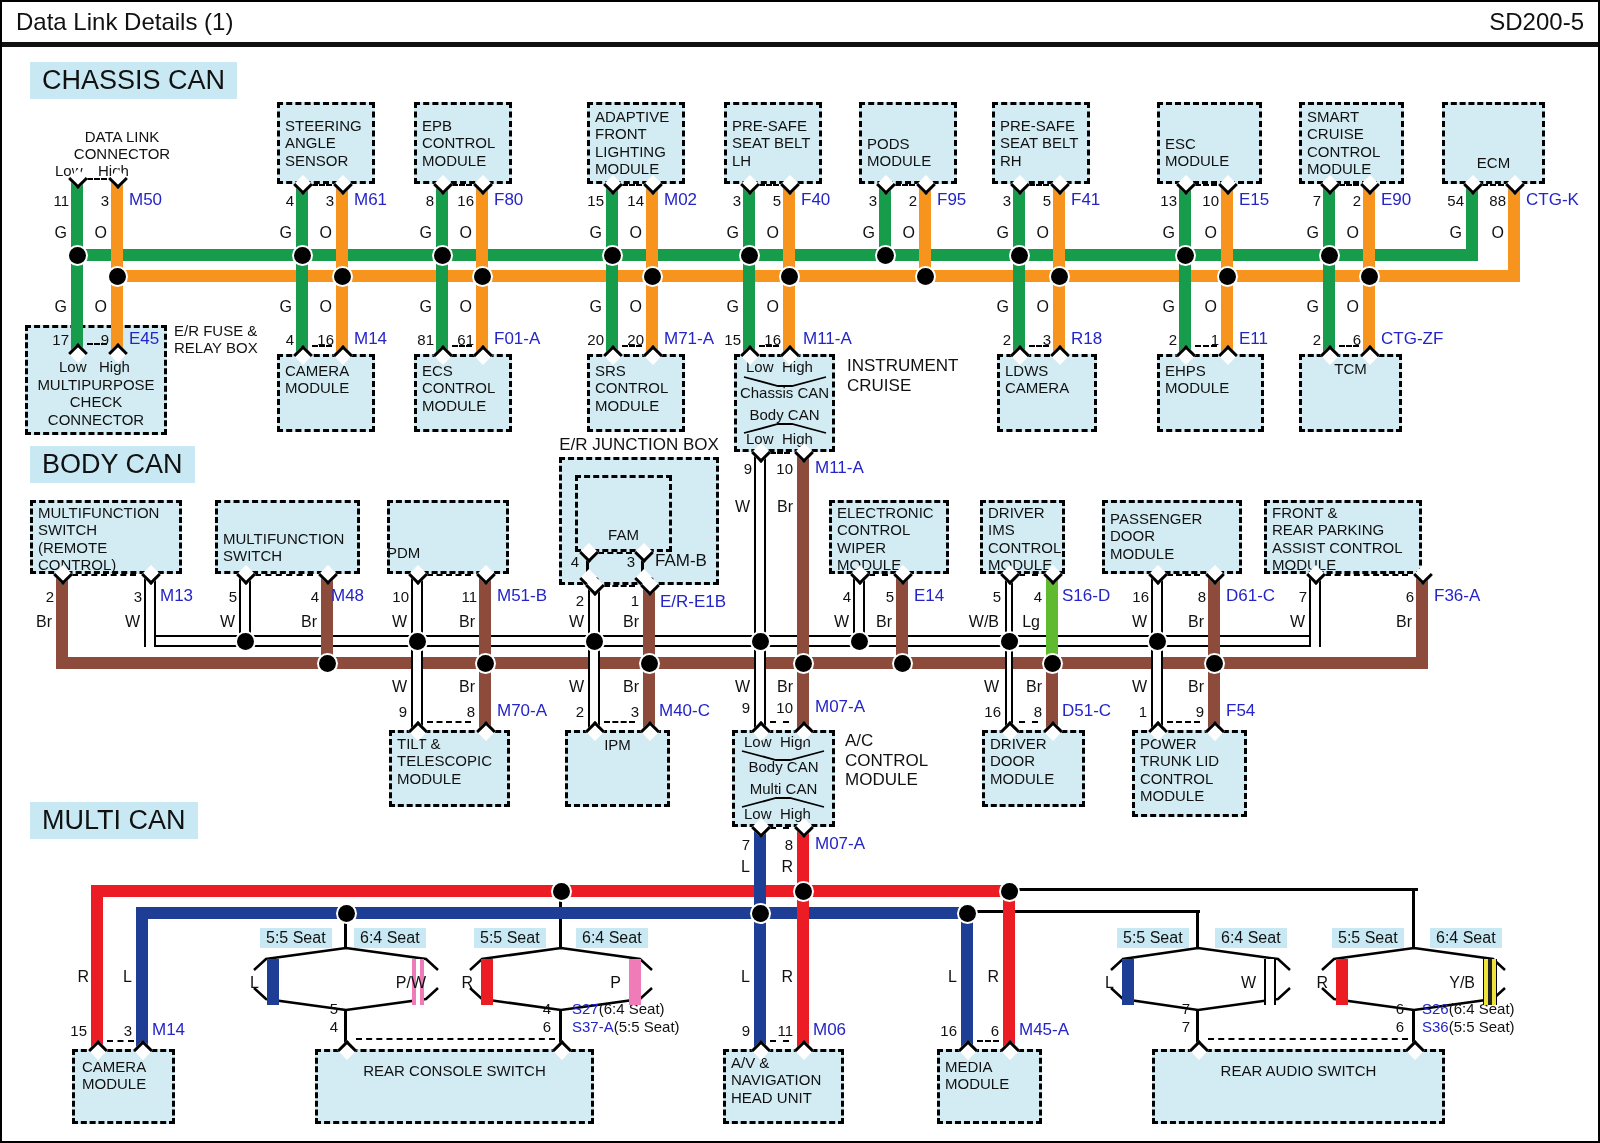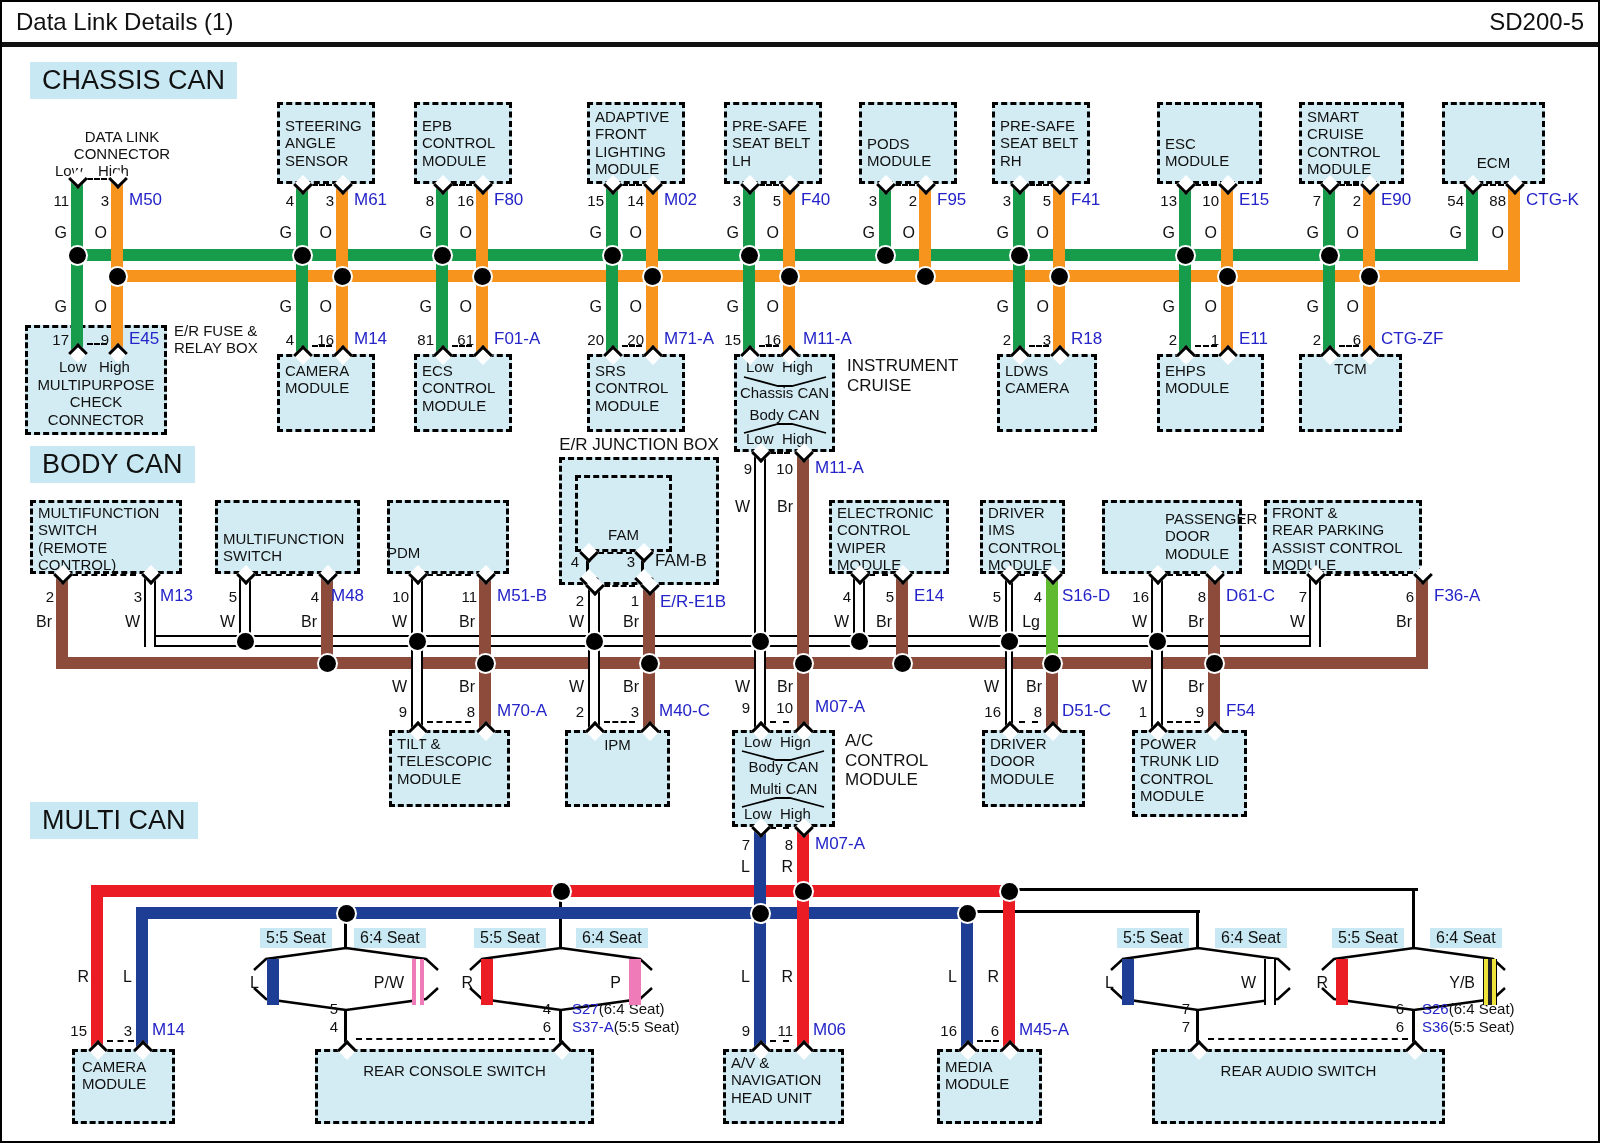--- a/index.html
+++ b/index.html
@@ -402,21 +402,21 @@
     <div class="bname" style="left:835px;top:502px">ELECTRONIC
 CONTROL
 WIPER
 MODULE</div>
 <div class="box" style="left:978px;top:498px;width:85px;height:74px"></div>
     <div class="bname" style="left:986px;top:502px">DRIVER
 IMS
 CONTROL
 MODULE</div>
 <div class="box" style="left:1100px;top:498px;width:140px;height:74px"></div>
-    <div class="bname" style="left:1163px;top:508px">PASSENGER
+    <div class="bname" style="left:1108px;top:508px">PASSENGER
 DOOR
 MODULE</div>
 <div class="box" style="left:1262px;top:498px;width:158px;height:74px"></div>
     <div class="bname" style="left:1270px;top:502px">FRONT &amp;
 REAR PARKING
 ASSIST CONTROL
 MODULE</div>
 
 <div class="nd" style="left:54px;top:566px"></div>
     <div class="nd" style="left:142px;top:566px"></div>
@@ -605,21 +605,21 @@
 
 <div class="seat" style="left:258px;top:926px">5:5 Seat</div>
     <div class="seat" style="left:352px;top:926px">6:4 Seat</div>
 <svg class="fork" style="left:250px;top:944px" width="188" height="68">
       <polyline points="2,24 14,13 94,2 174,13 186,24" fill="none" stroke="#000" stroke-width="2.5"></polyline>
       <polyline points="2,42 14,53 94,64 174,53 186,42" fill="none" stroke="#000" stroke-width="2.5"></polyline>
     </svg>
 <div class="fw bl" style="left:265px;top:957px"></div>
     <div class="fw pw" style="left:410px;top:957px"></div>
 <div class="wcode ra" style="left:257px;top:972px">L</div>
-    <div class="wcode ra" style="left:402px;top:972px">P/W</div>
+    <div class="wcode ra" style="left:424px;top:972px">P/W</div>
 <div class="pin ra" style="left:336px;top:998px">5</div>
     <div class="pin ra" style="left:336px;top:1016px">4</div>
 
 <div class="seat" style="left:472px;top:926px">5:5 Seat</div>
     <div class="seat" style="left:574px;top:926px">6:4 Seat</div>
 <svg class="fork" style="left:466px;top:944px" width="186" height="68">
       <polyline points="2,24 14,13 93,2 172,13 184,24" fill="none" stroke="#000" stroke-width="2.5"></polyline>
       <polyline points="2,42 14,53 93,64 172,53 184,42" fill="none" stroke="#000" stroke-width="2.5"></polyline>
     </svg>
 <div class="fw rd" style="left:479px;top:957px"></div>

